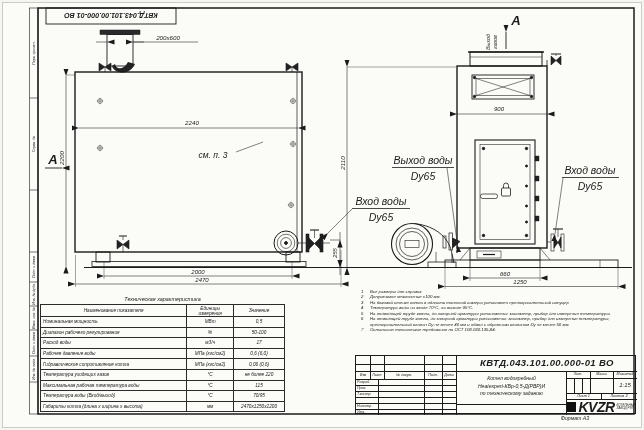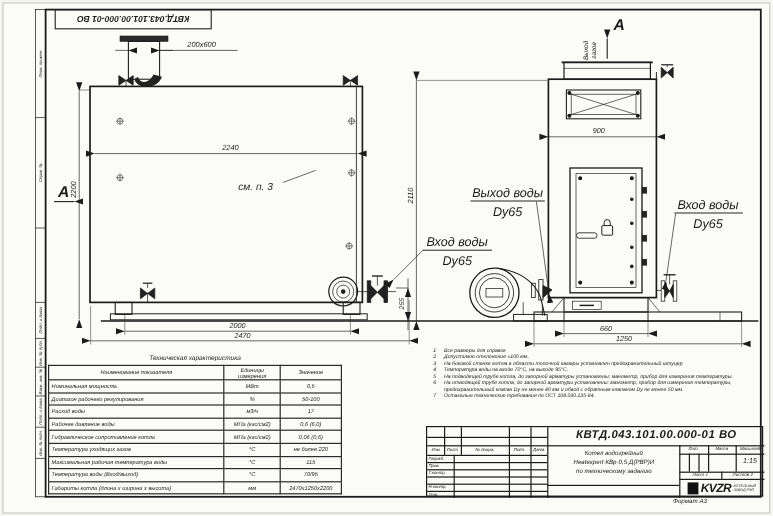--- a/index.html
+++ b/index.html
@@ -24,21 +24,21 @@
   .tb { left:355px; top:355px; width:281px; height:59px; border:1.4px solid #1b1b1b; font-style:italic; }
   .ln { position:absolute; background:#1b1b1b; }
   .tb .cell { position:absolute; overflow:hidden; }
   .lbl { font-size:3.6px; line-height:1; }
   .doc-code { font-size:9.5px; letter-spacing:0.4px; text-align:center; line-height:14px; font-weight:bold; }
   .prod { font-size:5.1px; text-align:center; line-height:7.6px; padding-top:4px; }
   .scale-v { font-size:6px; text-align:center; line-height:15px; }
   .sheetrow { font-size:3.8px; text-align:center; line-height:6px; }
   .logo { display:flex; align-items:center; justify-content:center; gap:2px; height:100%; }
   .logo-sq { width:9px; height:10px; background:#111; }
-  .logo-txt { font-weight:800; font-size:10px; letter-spacing:-0.5px; }
+  .logo-txt { font-weight:800; font-size:14px; letter-spacing:-0.5px; }
   .logo-sub { font-size:3px; line-height:3.4px; font-style:italic; }
   .fmt { left:540px; top:415px; width:70px; text-align:center; font-size:5.2px; }
 </style>
 </head>
 <body>
 
 <svg width="644" height="430" viewBox="0 0 644 430" style="position:absolute;left:0;top:0">
   <defs>
     <marker id="arr" markerUnits="userSpaceOnUse" markerWidth="8" markerHeight="8" viewBox="0 0 8 8" refX="0.5" refY="4" orient="auto-start-reverse">
       <path d="M0.5,4 L8,1.4 L8,6.6 Z" fill="#1b1b1b"></path>

